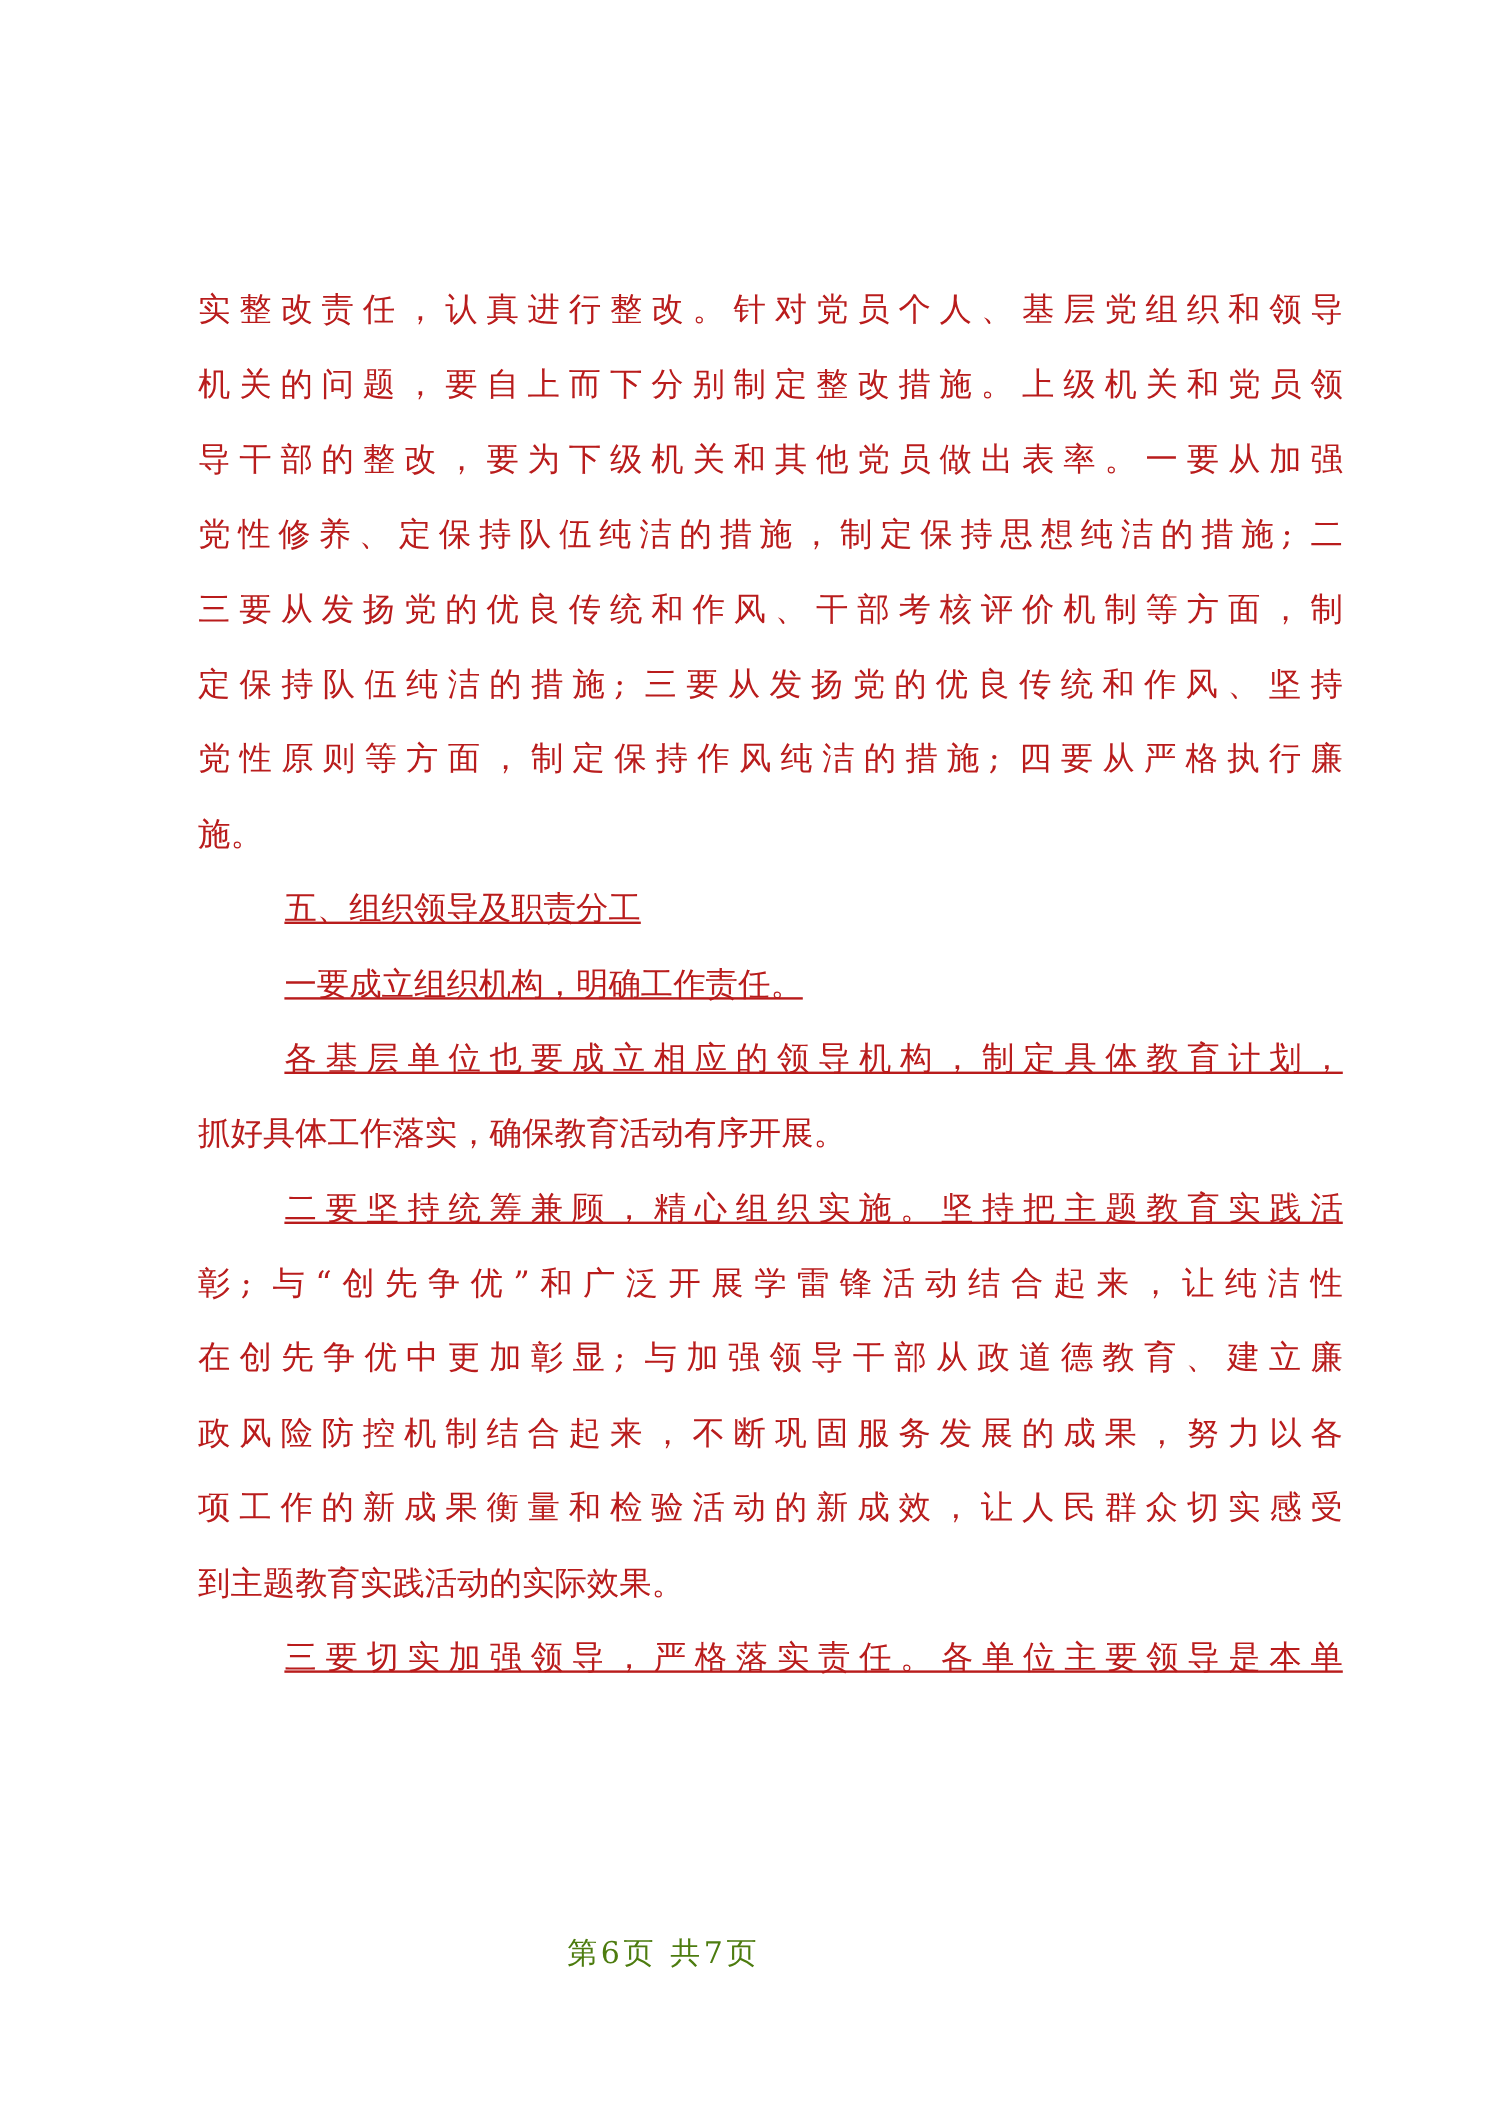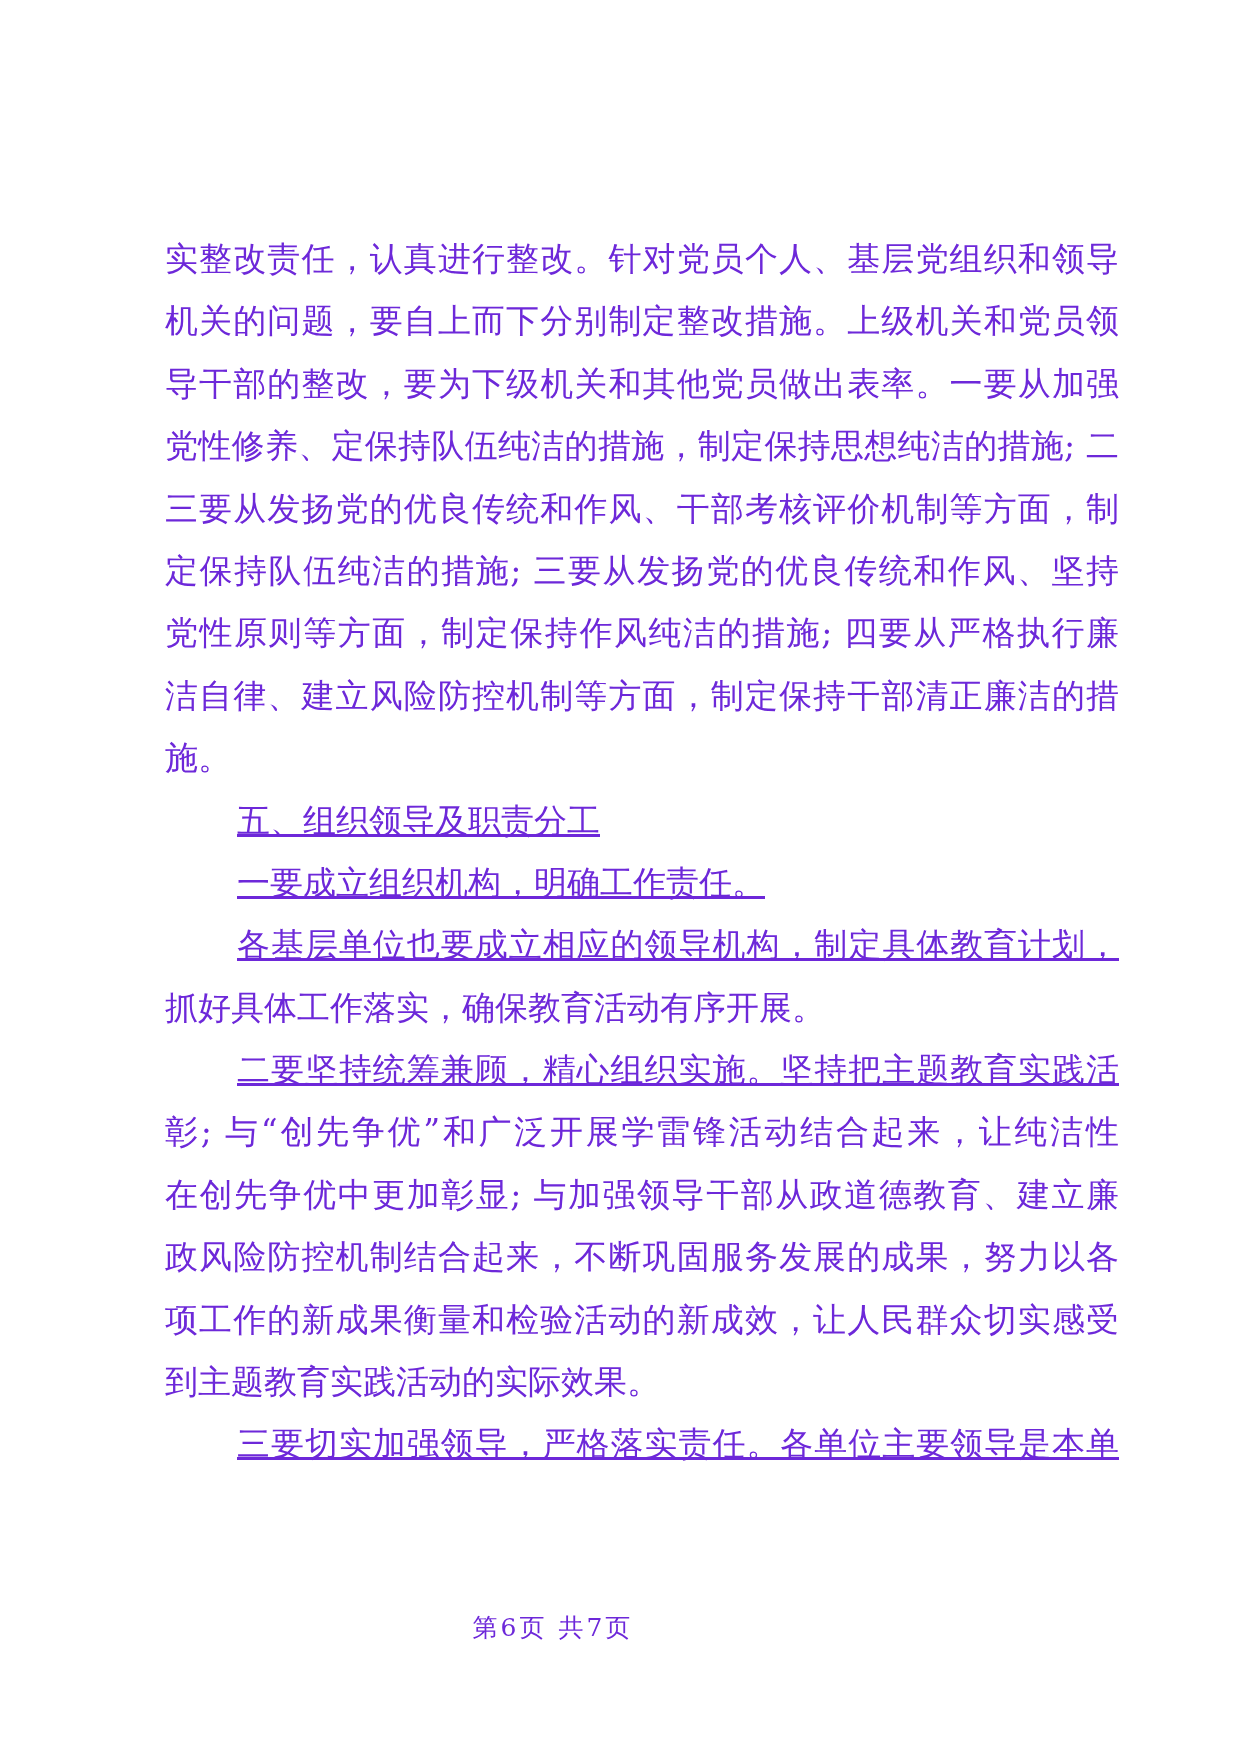--- a/index.html
+++ b/index.html
@@ -17,22 +17,22 @@
   }
   .doc-body {
     position: absolute;
     left: 165px;
     top: 228px;
     width: 954px;
   }
   .line {
     height: 62.4px;
     line-height: 62.4px;
-    font-size: 33px;
-    color: #6d28d9;
+    font-size: 27px;
+    color: #b91c1c;
     text-align: left;
     font-weight: 400;
   }
   .line.justify {
     text-align: justify;
     text-align-last: justify;
     text-justify: distribute;
   }
   .line.indent {
     text-indent: 72px;
@@ -42,36 +42,35 @@
     position: absolute;
     top: 1610px;
     left: 0;
     width: 1050px;
     box-sizing: border-box;
     padding-left: 56px;
     text-align: center;
     font-size: 25px;
     line-height: 36px;
     letter-spacing: 3px;
-    color: #6d28d9;
+    color: #4d7c0f;
   }
 </style>
 </head>
 <body>
 
 <div class="page">
   <div class="doc-body">
     <div class="line justify">实整改责任，认真进行整改。针对党员个人、基层党组织和领导</div>
     <div class="line justify">机关的问题，要自上而下分别制定整改措施。上级机关和党员领</div>
     <div class="line justify">导干部的整改，要为下级机关和其他党员做出表率。一要从加强</div>
     <div class="line justify">党性修养、定保持队伍纯洁的措施，制定保持思想纯洁的措施; 二</div>
     <div class="line justify">三要从发扬党的优良传统和作风、干部考核评价机制等方面，制</div>
     <div class="line justify">定保持队伍纯洁的措施; 三要从发扬党的优良传统和作风、坚持</div>
     <div class="line justify">党性原则等方面，制定保持作风纯洁的措施; 四要从严格执行廉</div>
-    <div class="line justify">洁自律、建立风险防控机制等方面，制定保持干部清正廉洁的措</div>
     <div class="line">施。</div>
     <div class="line indent">五、组织领导及职责分工</div>
     <div class="line indent">一要成立组织机构，明确工作责任。</div>
     <div class="line justify indent">各基层单位也要成立相应的领导机构，制定具体教育计划，</div>
     <div class="line">抓好具体工作落实，确保教育活动有序开展。</div>
     <div class="line justify indent">二要坚持统筹兼顾，精心组织实施。坚持把主题教育实践活</div>
     <div class="line justify">彰; 与“创先争优”和广泛开展学雷锋活动结合起来，让纯洁性</div>
     <div class="line justify">在创先争优中更加彰显; 与加强领导干部从政道德教育、建立廉</div>
     <div class="line justify">政风险防控机制结合起来，不断巩固服务发展的成果，努力以各</div>
     <div class="line justify">项工作的新成果衡量和检验活动的新成效，让人民群众切实感受</div>

